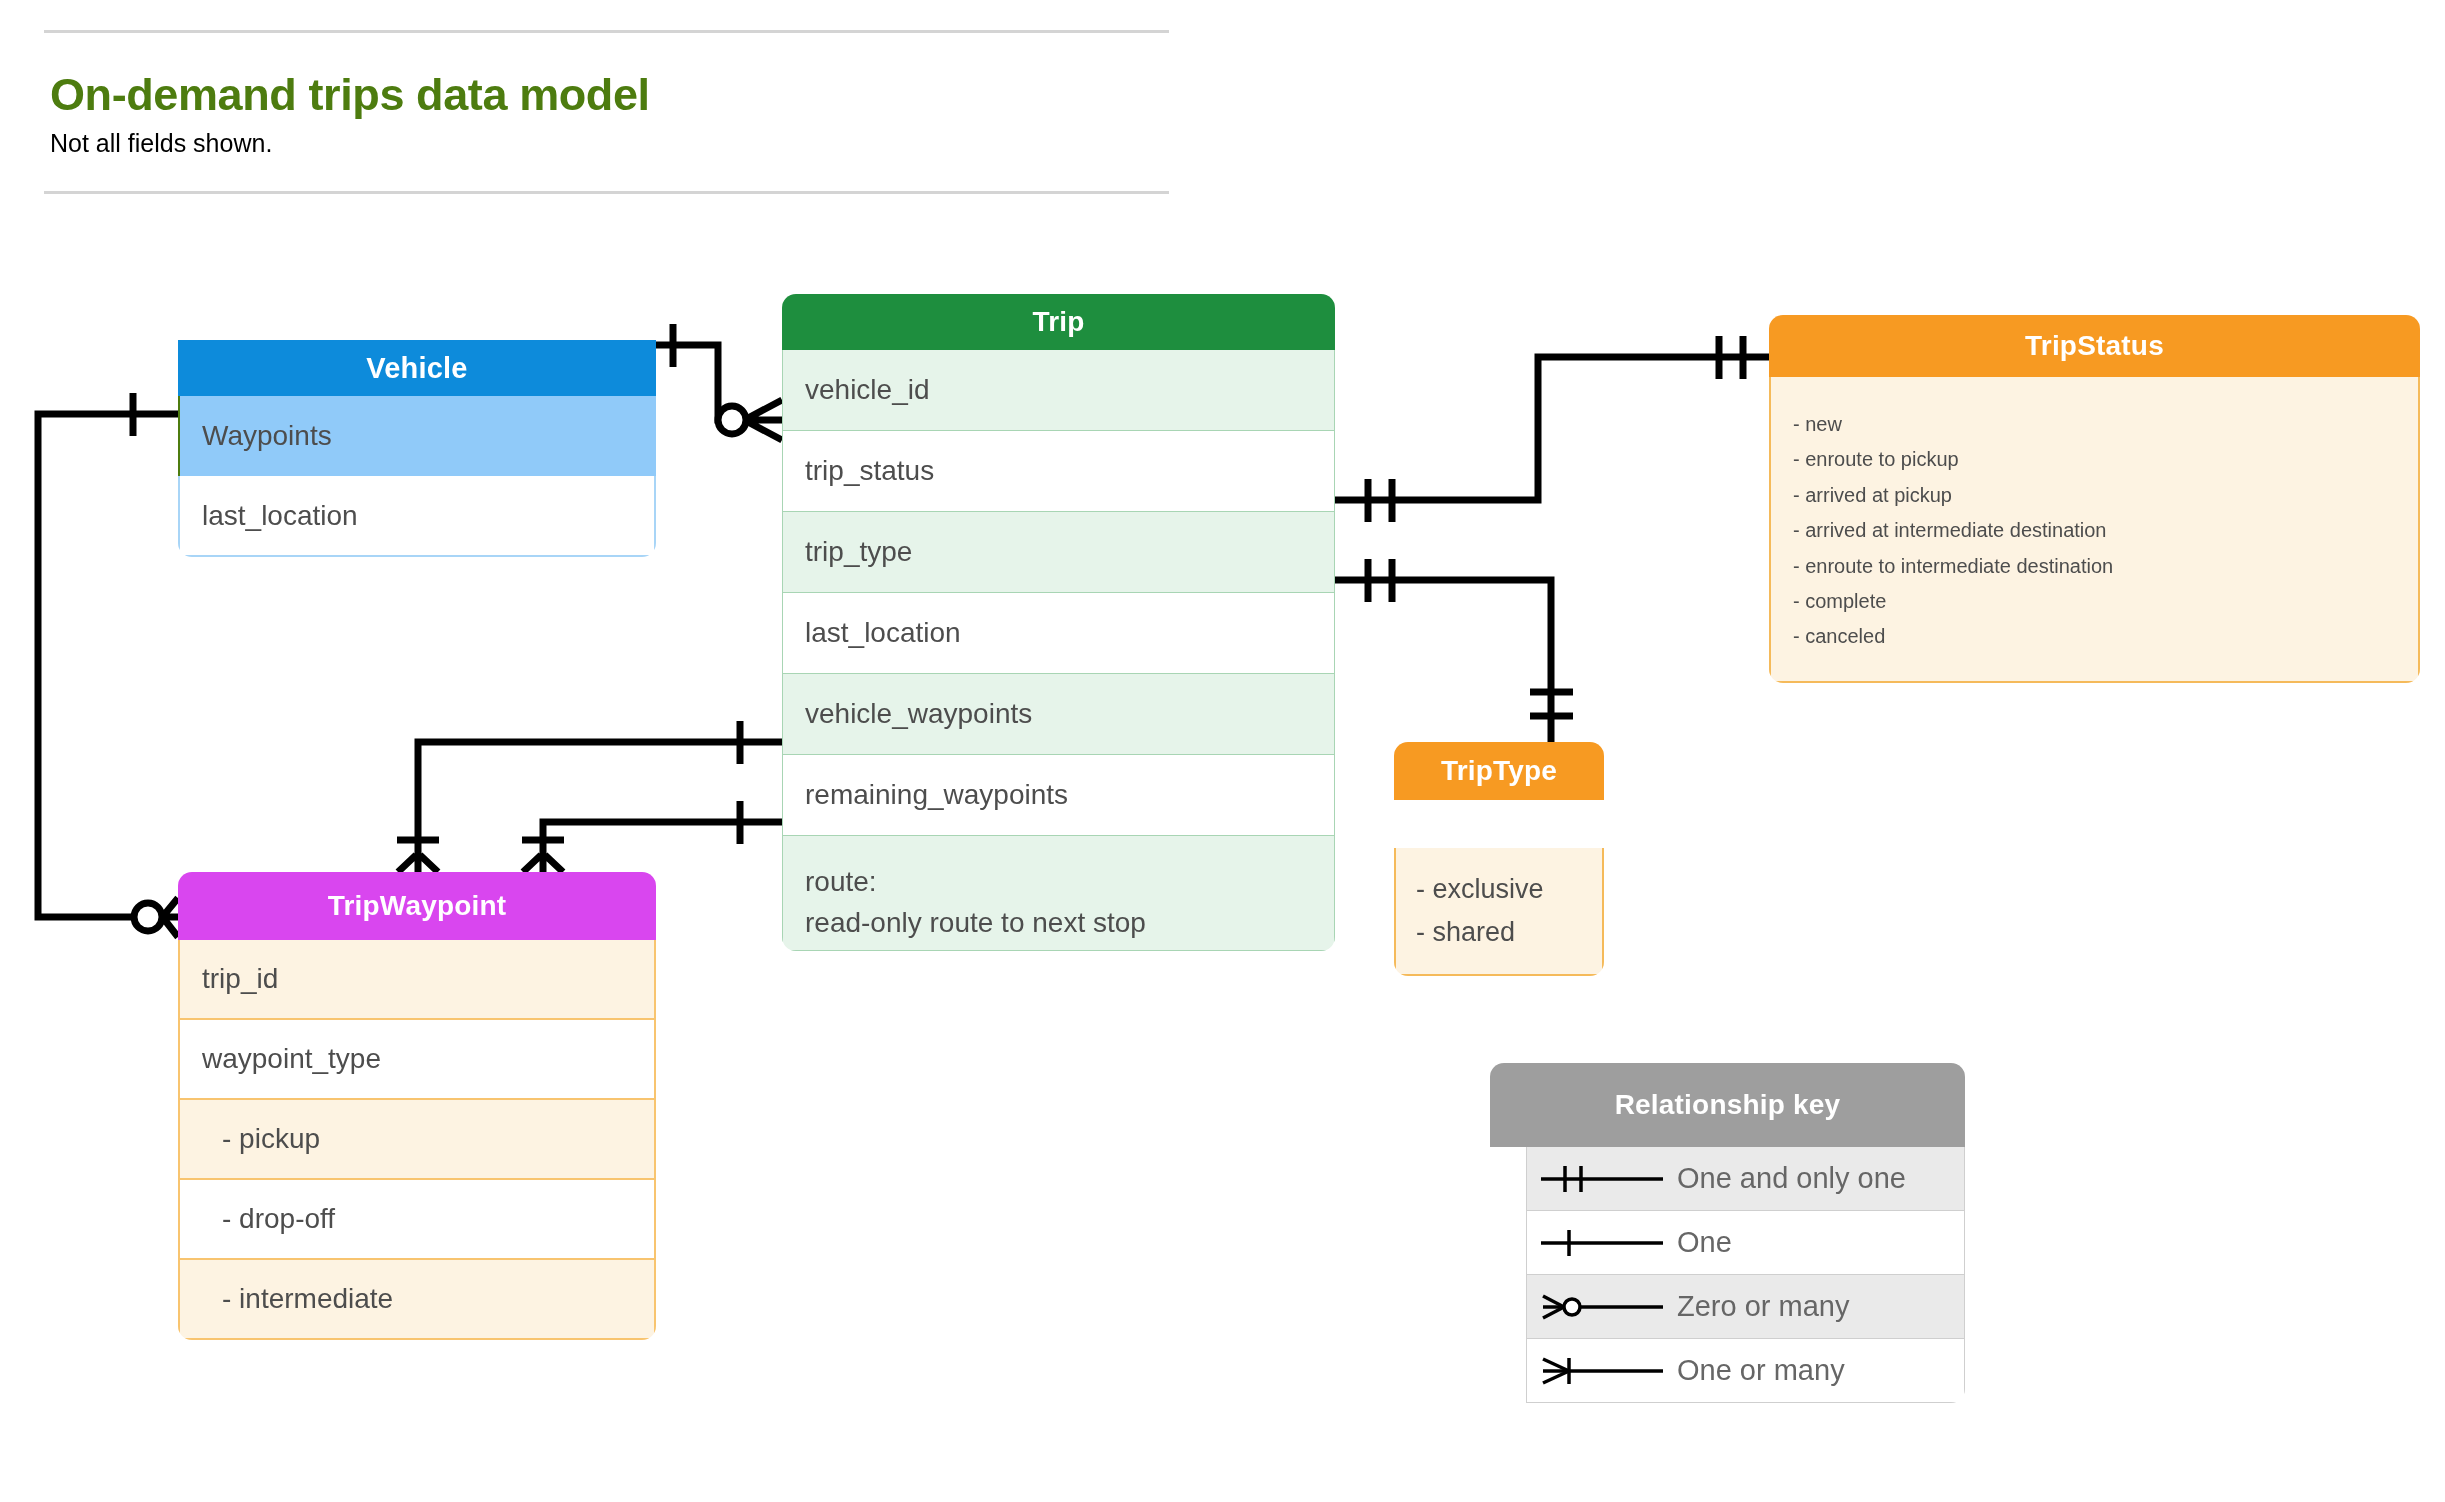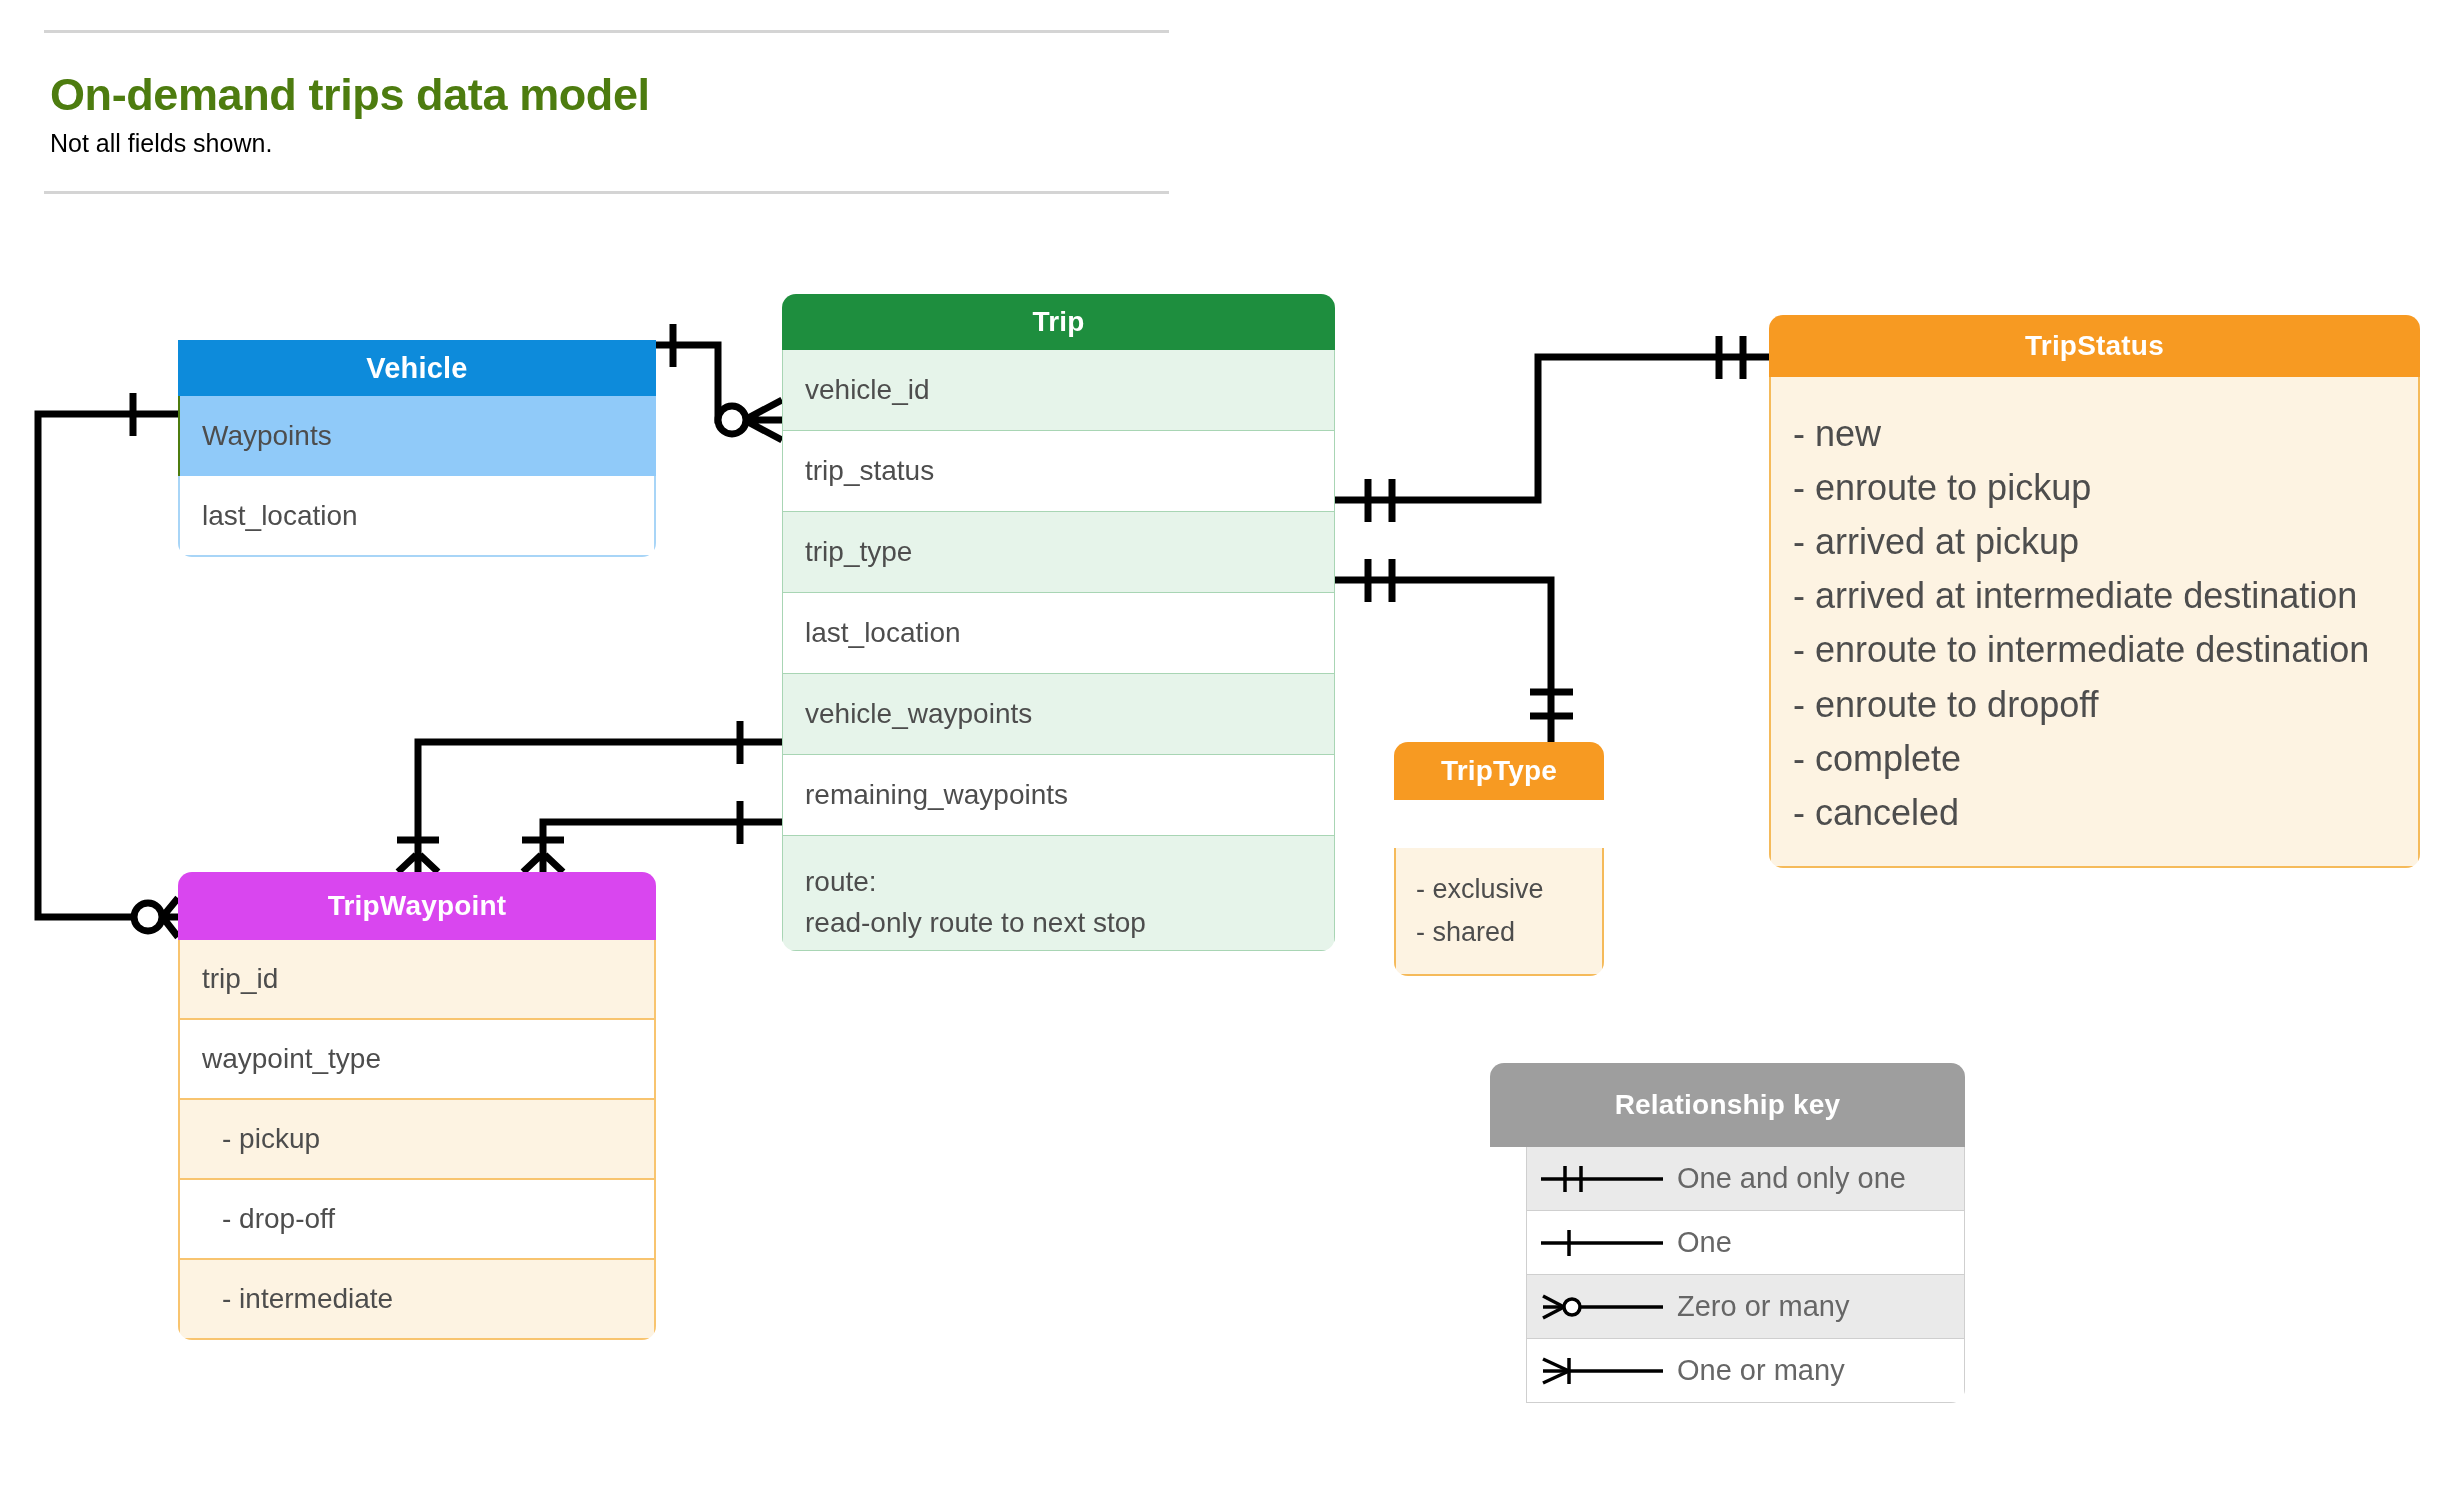--- a/index.html
+++ b/index.html
@@ -96,21 +96,21 @@
   
   #tripstatus { left: 1769px; top: 315px; width: 651px; }
   #tripstatus .ehead { background: #f79a22; height: 62px; }
   #tripstatus .body {
     background: #fdf3e2;
     border: 2px solid #f5ba5a;
     border-top: none;
     padding: 30px 0 26px 22px;
   }
   #tripstatus .litem {
-    font-size: 36px; color: #4d4d4d;
+    font-size: 20px; color: #4d4d4d;
     line-height: 1.17;
     padding: 6px 0;
   }
 
   
   #triptype { left: 1394px; top: 742px; width: 210px; }
   #triptype .ehead { background: #f79a22; height: 58px; }
   #triptype .body {
     background: #fdf3e2;
     border: 2px solid #f5ba5a;
@@ -239,21 +239,20 @@
   </div>
 
   <div class="entity" id="tripstatus">
     <div class="ehead">TripStatus</div>
     <div class="body">
       <div class="litem">- new</div>
       <div class="litem">- enroute to pickup</div>
       <div class="litem">- arrived at pickup</div>
       <div class="litem">- arrived at intermediate destination</div>
       <div class="litem">- enroute to intermediate destination</div>
-      <div class="litem">- enroute to dropoff</div>
       <div class="litem">- complete</div>
       <div class="litem">- canceled</div>
     </div>
   </div>
 
   <div class="entity" id="triptype">
     <div class="ehead">TripType</div>
     <div class="body">
       <div class="litem">- exclusive</div>
       <div class="litem">- shared</div>

